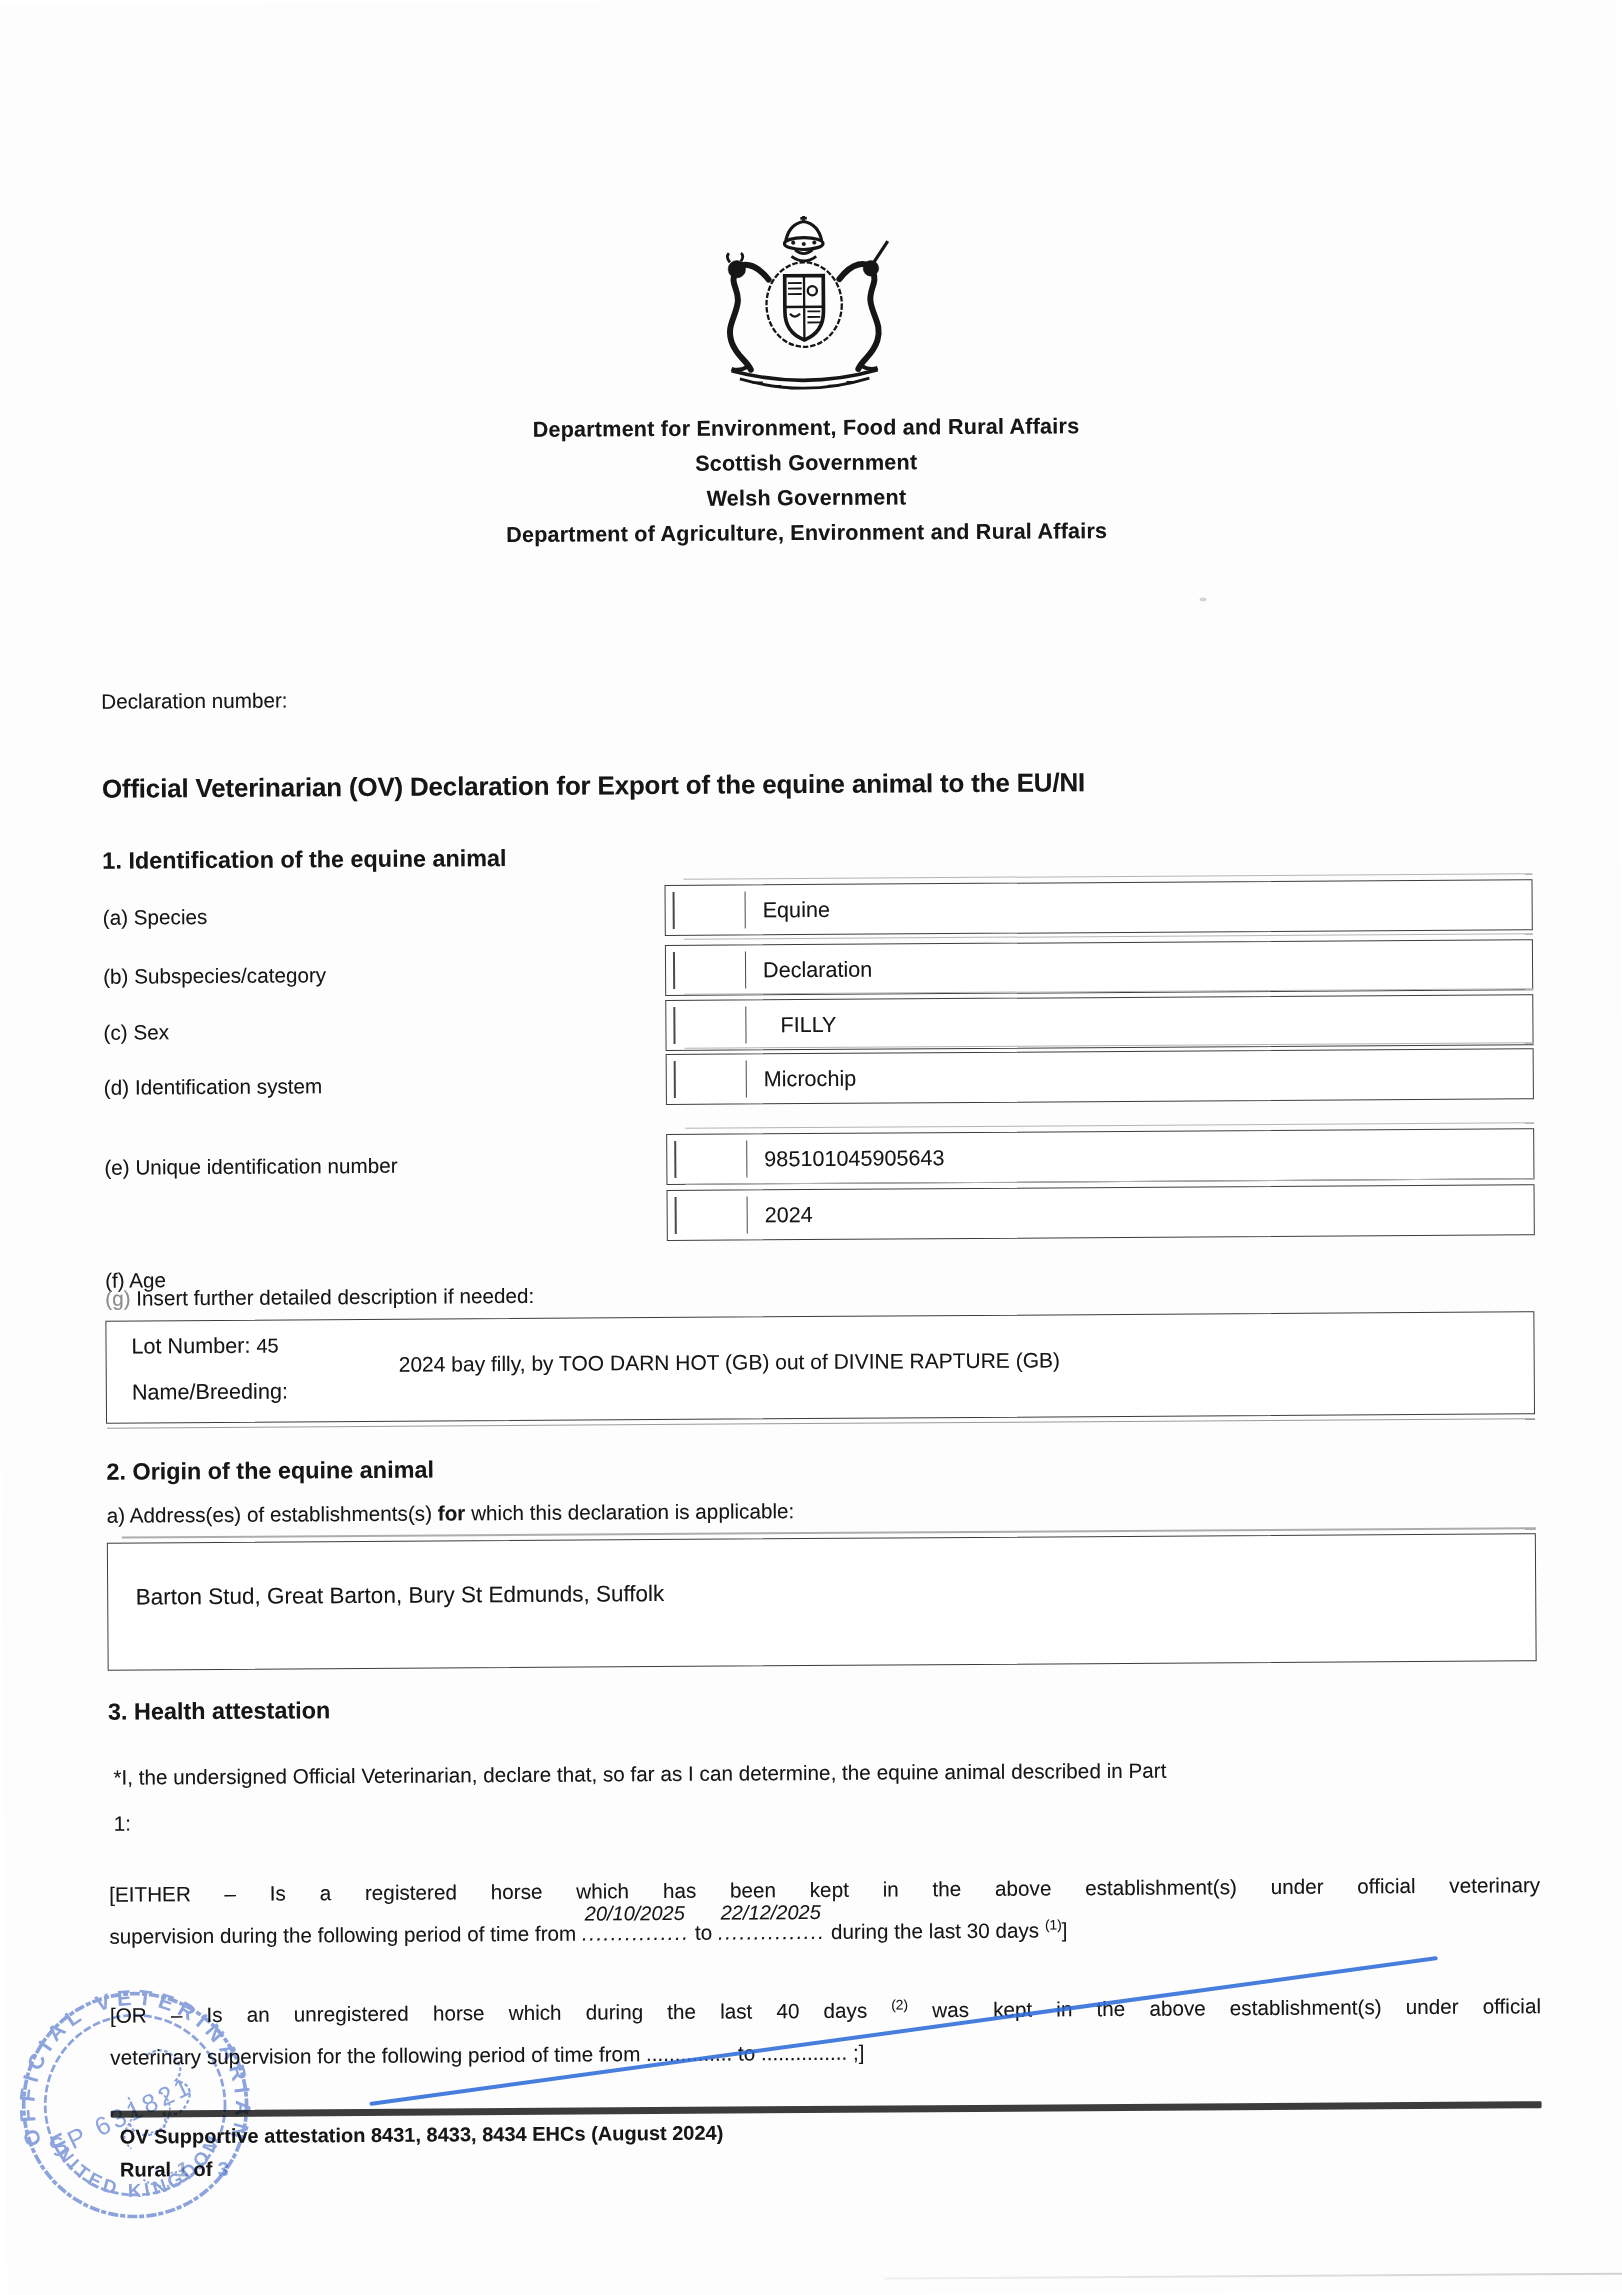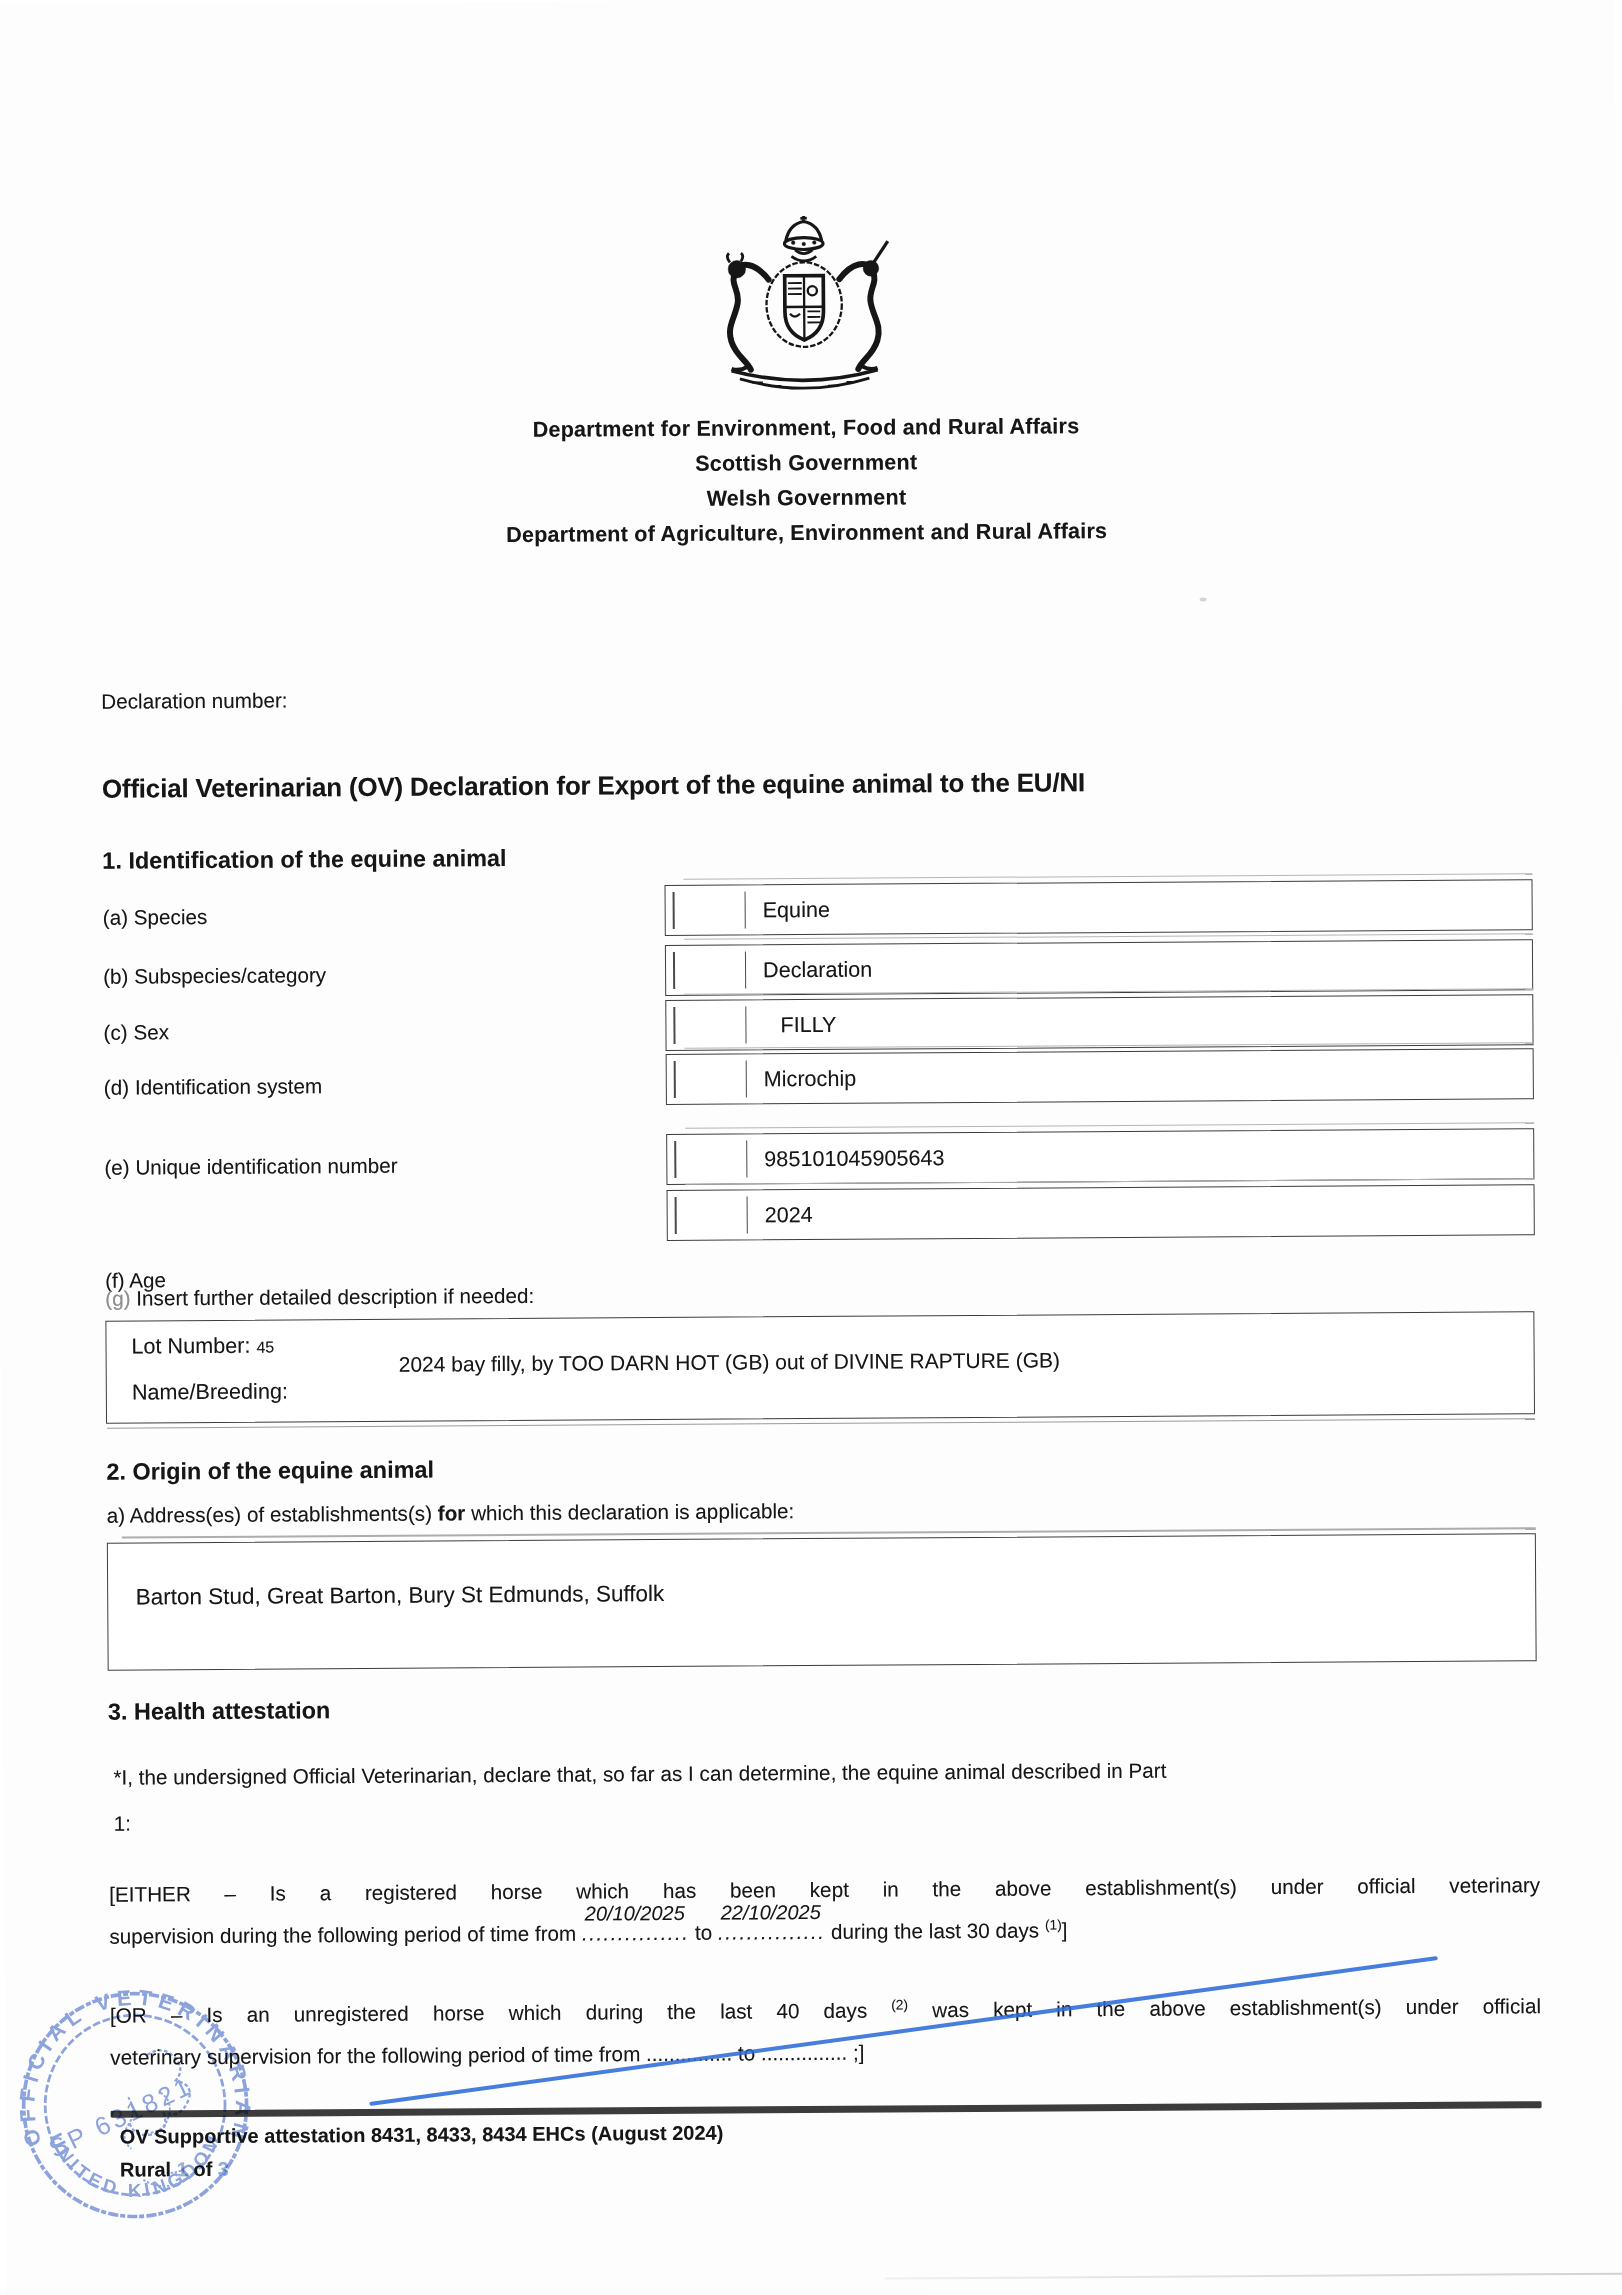--- a/index.html
+++ b/index.html
@@ -23,21 +23,21 @@
   .tick{position:absolute;top:12%;height:76%;width:1.4px;background:#4a4a4a;}
   .tick.t1{left:7.3px;}
   .tick.t2{left:79px;}
   .fval{position:absolute;left:97px;top:50%;transform:translateY(-50%);font-size:21.6px;white-space:nowrap;}
   
   .glabel{left:105px;top:1282px;font-size:20.7px;}
   .gprefix{color:#8f8f8f;}
   .gbox{left:105px;top:1316px;width:1429px;height:103px;border:1.8px solid #3d3d3d;box-sizing:border-box;background:#fff;}
   .gbox::after{content:"";position:absolute;left:0;right:-1.4px;bottom:-6.4px;height:1.8px;background:#9a9a9a;}
   .lotline{position:absolute;left:25px;top:12px;font-size:21.6px;}
-  .lotval{font-size:16px;}
+  .lotval{font-size:20px;}
   .nameline{position:absolute;left:25px;top:58px;font-size:21.6px;}
   .breedval{position:absolute;left:292px;top:33px;font-size:21px;white-space:nowrap;}
   
   .s2head{left:105px;top:1454px;}
   .addrlabel{left:105px;top:1499px;font-size:20.7px;}
   .addrbox{left:105px;top:1538px;width:1429px;height:128px;border:1.8px solid #3d3d3d;box-sizing:border-box;background:#fff;}
   .addrbox::before{content:"";position:absolute;left:13.8px;right:-0.9px;top:-6.9px;height:1.4px;background:#adadad;}
   .addrval{position:absolute;left:27.5px;top:41px;font-size:22.5px;white-space:nowrap;}
   
   .s3head{left:105px;top:1694px;}
@@ -186,21 +186,21 @@
   <div class="abs h2 s3head ink">3. Health attestation</div>
 
   <div class="abs para intro ink">
     <div>*I, the undersigned Official Veterinarian, declare that, so far as I can determine, the equine animal described in Part</div>
     <div>1:</div>
   </div>
 
   <div class="abs para either ink">
     <div class="jline">[EITHER – Is a registered horse which has been kept in the above establishment(s) under official veterinary</div>
     <div>
-      <span>supervision during the following period of time from </span><span class="dotgroup"><span class="dateover">20/10/2025</span><span class="dots">...............</span></span><span> to </span><span class="dotgroup"><span class="dateover">22/10/2025</span><span class="dots">...............</span></span><span> during the last 30 days </span><sup class="fn">(1)</sup><span>]</span>
+      <span>supervision during the following period of time from </span><span class="dotgroup"><span class="dateover">20/10/2025</span><span class="dots">...............</span></span><span> to </span><span class="dotgroup"><span class="dateover">22/12/2025</span><span class="dots">...............</span></span><span> during the last 30 days </span><sup class="fn">(1)</sup><span>]</span>
     </div>
   </div>
 
   <div class="abs para orpara ink">
     <div class="jline">
       <span>[OR – Is an unregistered horse which during the last 40 days </span><sup class="fn">(2)</sup><span> was kept in the above establishment(s) under official</span>
     </div>
     <div>veterinary supervision for the following period of time from ............... to ............... ;]</div>
   </div>
 

